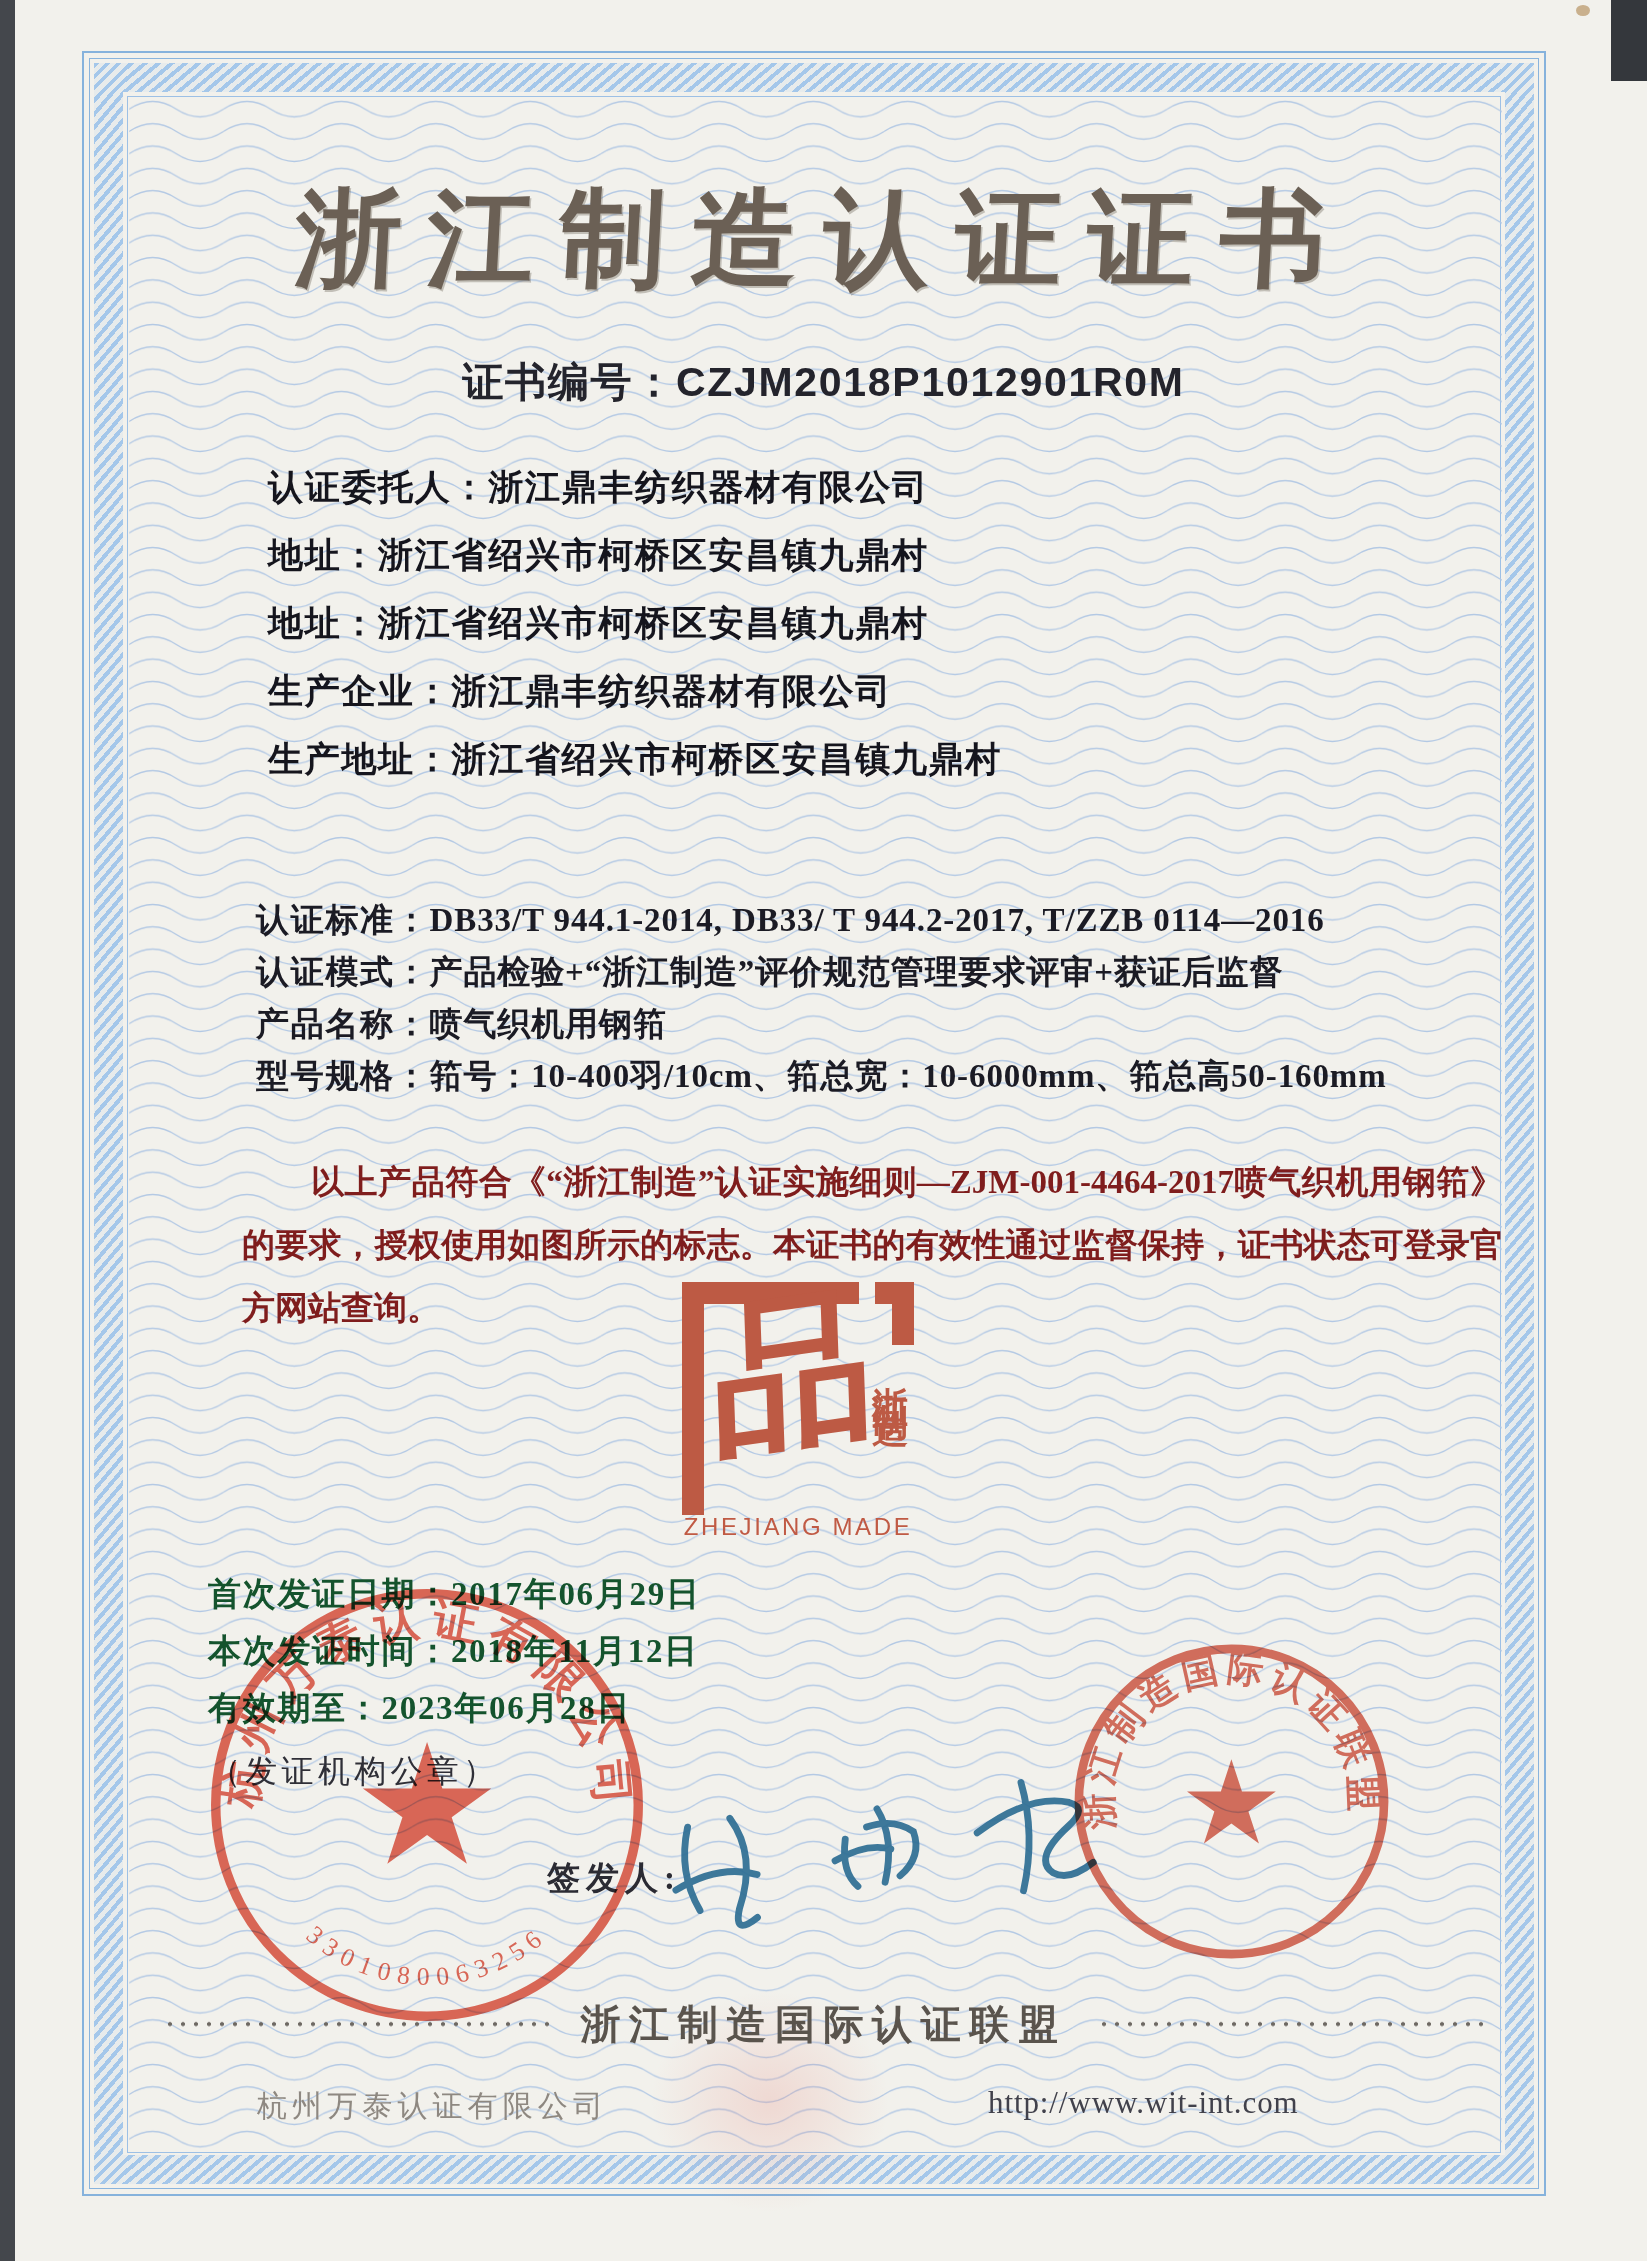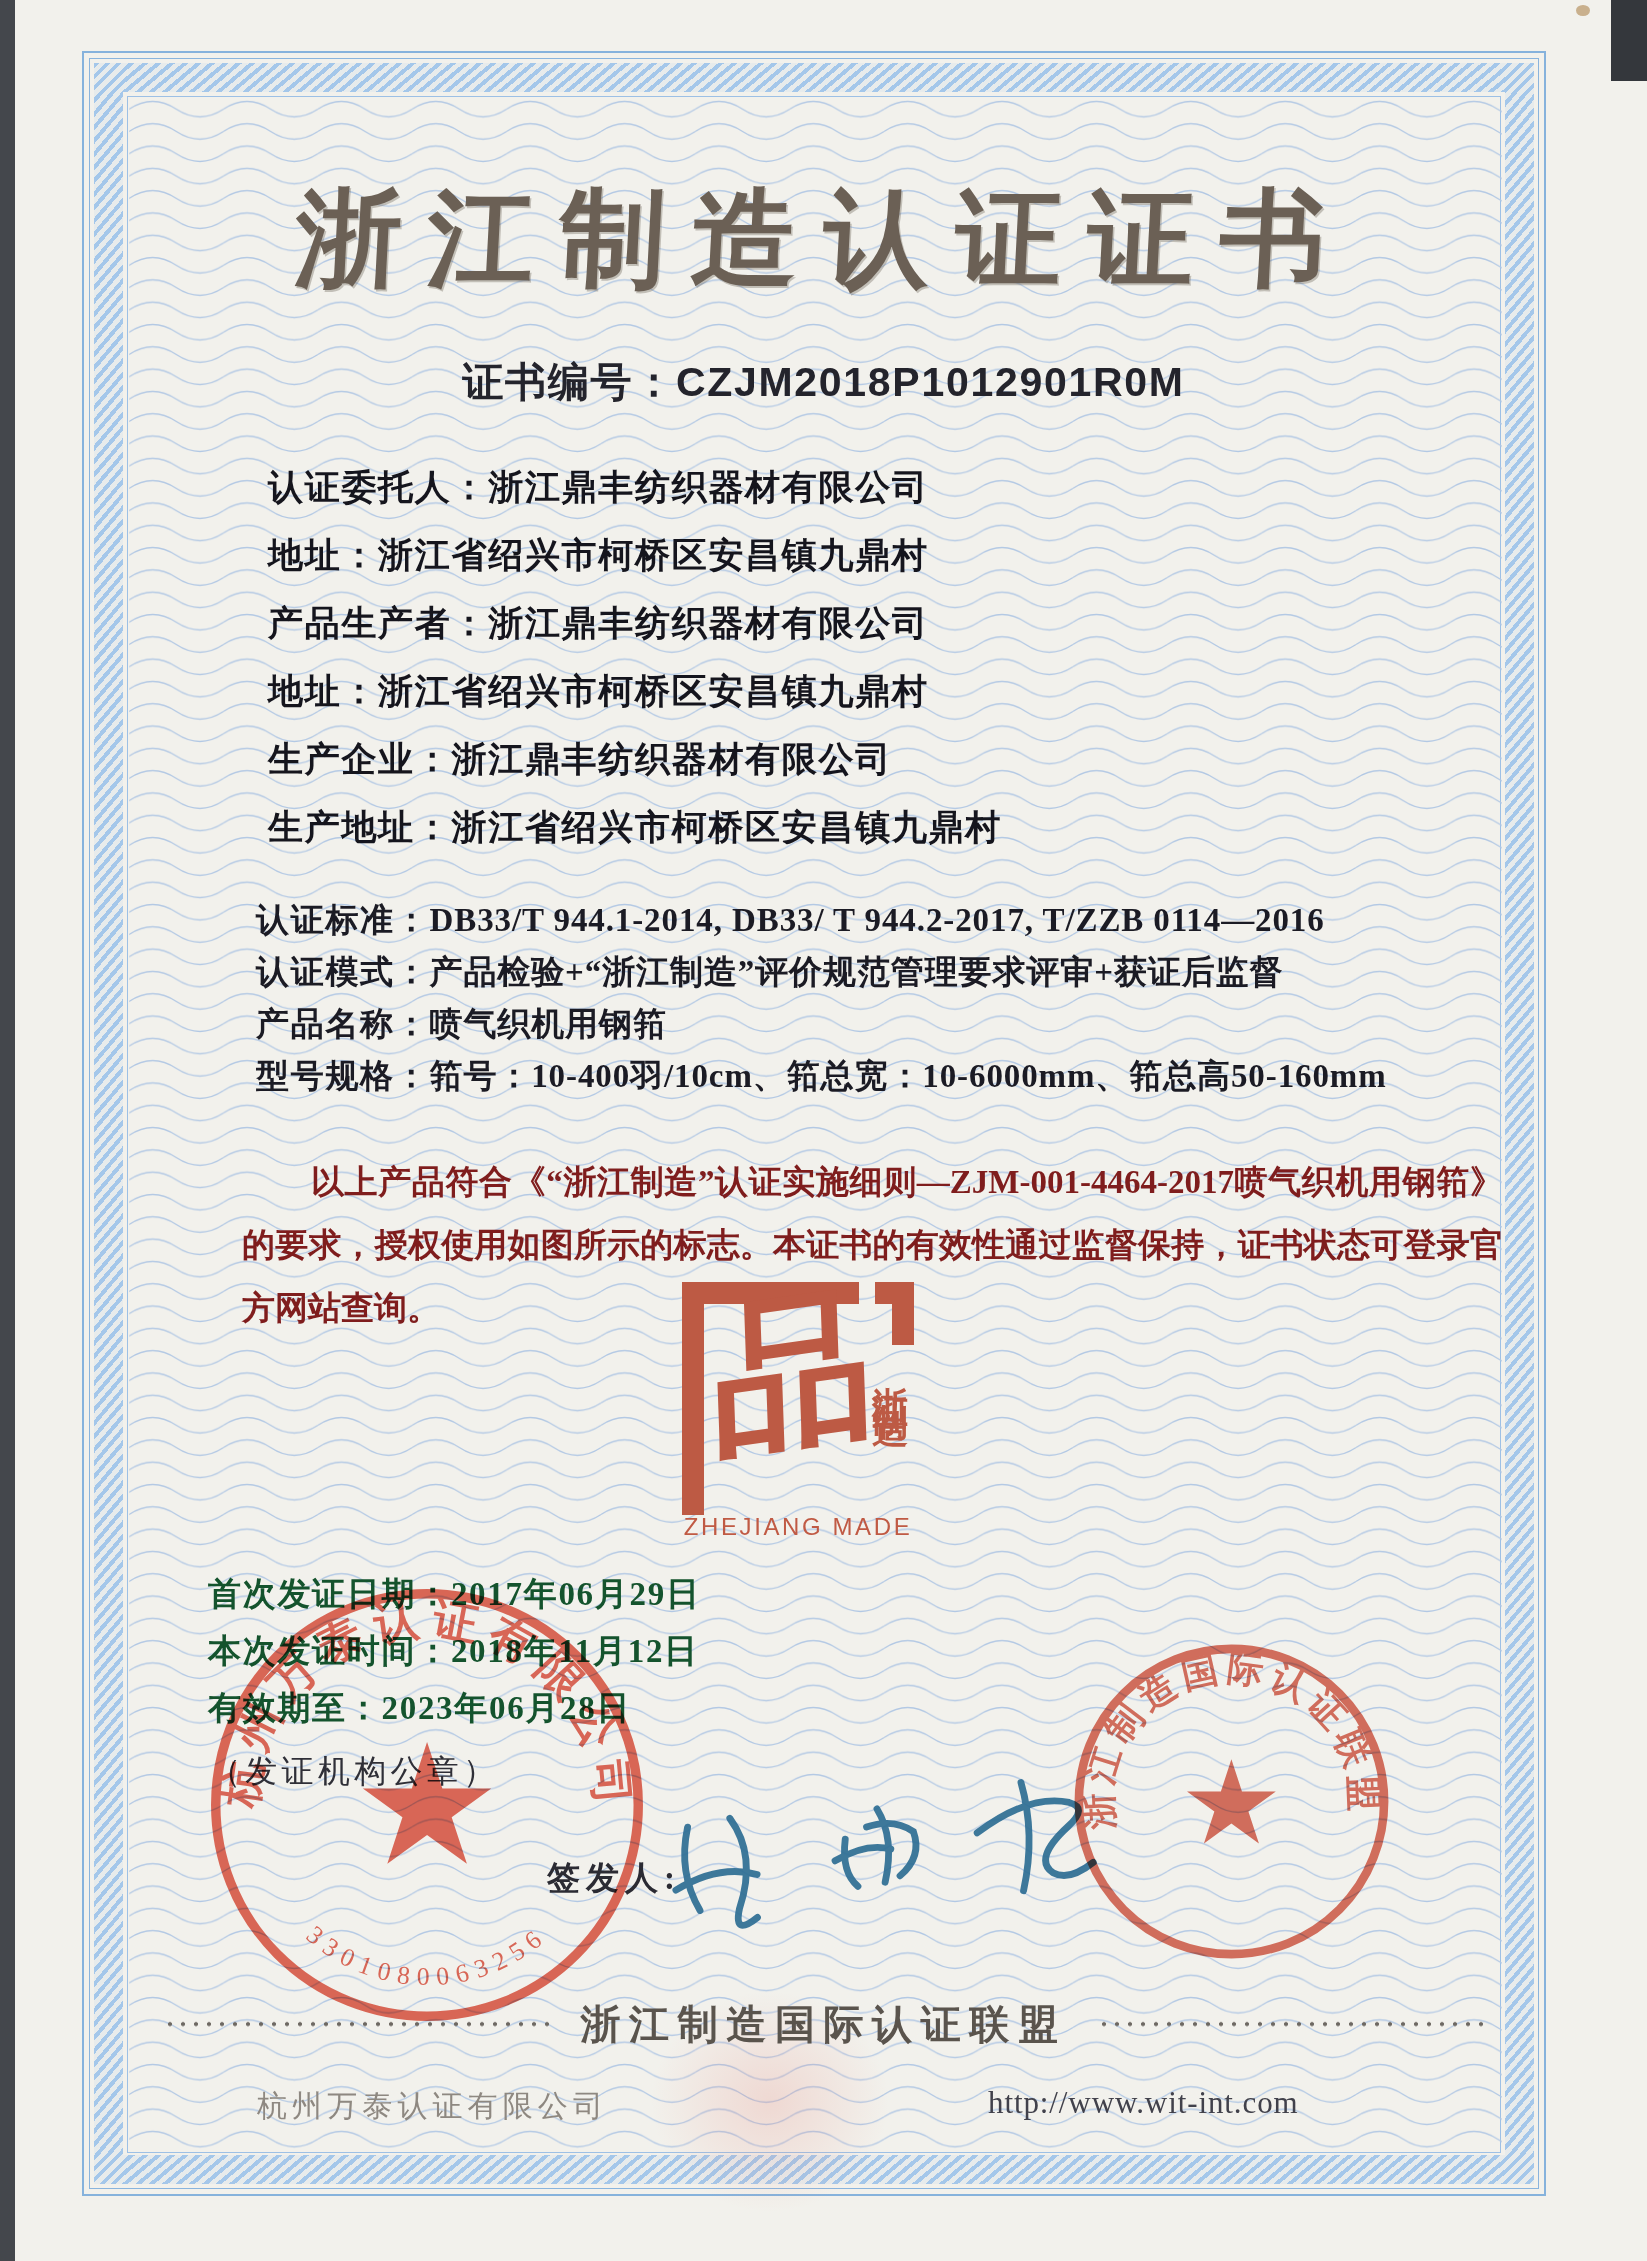--- a/index.html
+++ b/index.html
@@ -95,21 +95,20 @@
 
   <div class="title">浙江制造认证证书</div>
 
   <div class="certno">
     <span>证书编号：</span><span>CZJM2018P1012901R0M</span>
   </div>
 
   <div class="fields">
     <div class="row"><span>认证委托人：</span><span>浙江鼎丰纺织器材有限公司</span></div>
     <div class="row"><span>地址：</span><span>浙江省绍兴市柯桥区安昌镇九鼎村</span></div>
-    <div class="row"><span>产品生产者：</span><span>浙江鼎丰纺织器材有限公司</span></div>
     <div class="row"><span>地址：</span><span>浙江省绍兴市柯桥区安昌镇九鼎村</span></div>
     <div class="row"><span>生产企业：</span><span>浙江鼎丰纺织器材有限公司</span></div>
     <div class="row"><span>生产地址：</span><span>浙江省绍兴市柯桥区安昌镇九鼎村</span></div>
   </div>
 
   <div class="details">
     <div class="row"><span class="dlabel">认证标准：</span><span class="dvalue">DB33/T 944.1-2014, DB33/ T 944.2-2017, T/ZZB 0114—2016</span></div>
     <div class="row"><span class="dlabel">认证模式：</span><span class="dvalue">产品检验+“浙江制造”评价规范管理要求评审+获证后监督</span></div>
     <div class="row"><span class="dlabel">产品名称：</span><span class="dvalue">喷气织机用钢筘</span></div>
     <div class="row"><span class="dlabel">型号规格：</span><span class="dvalue">筘号：10-400羽/10cm、筘总宽：10-6000mm、筘总高50-160mm</span></div>

